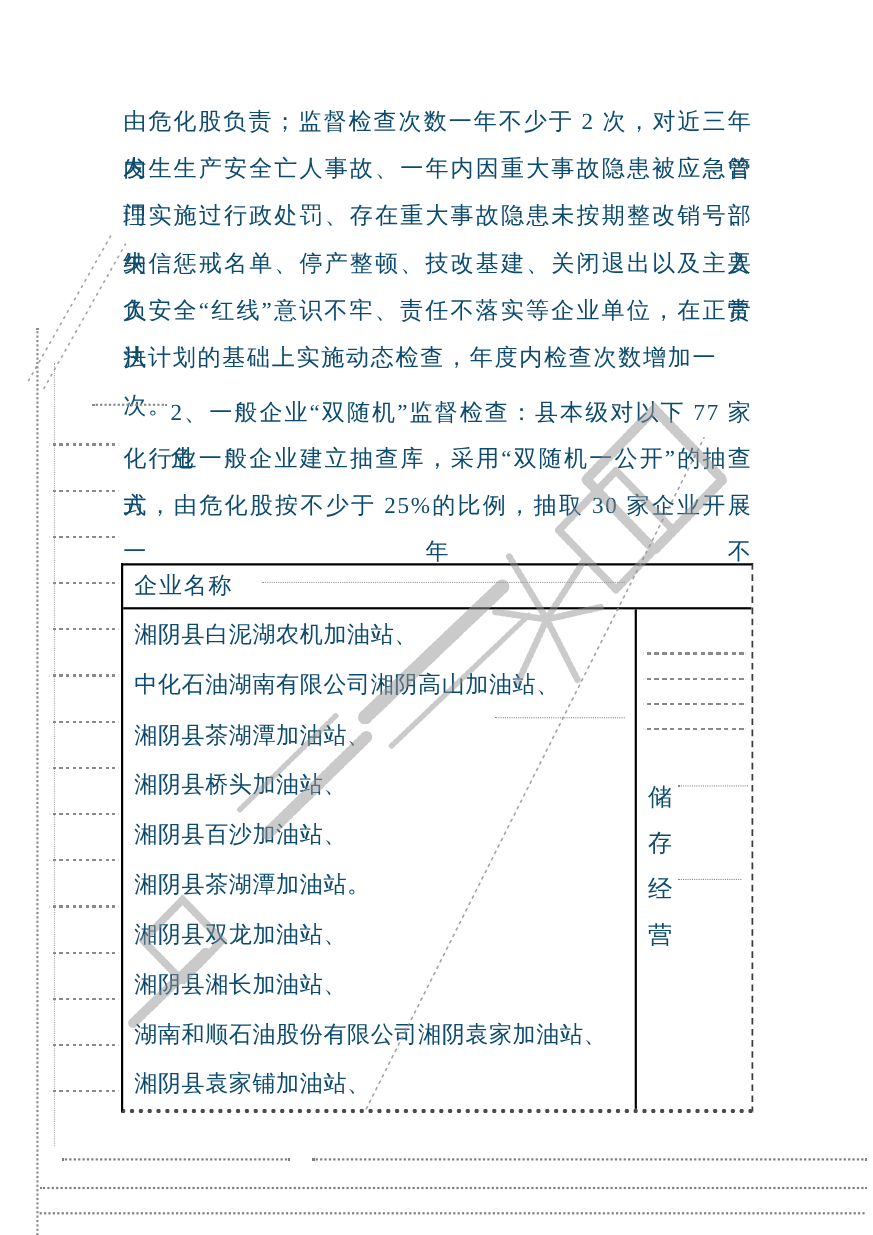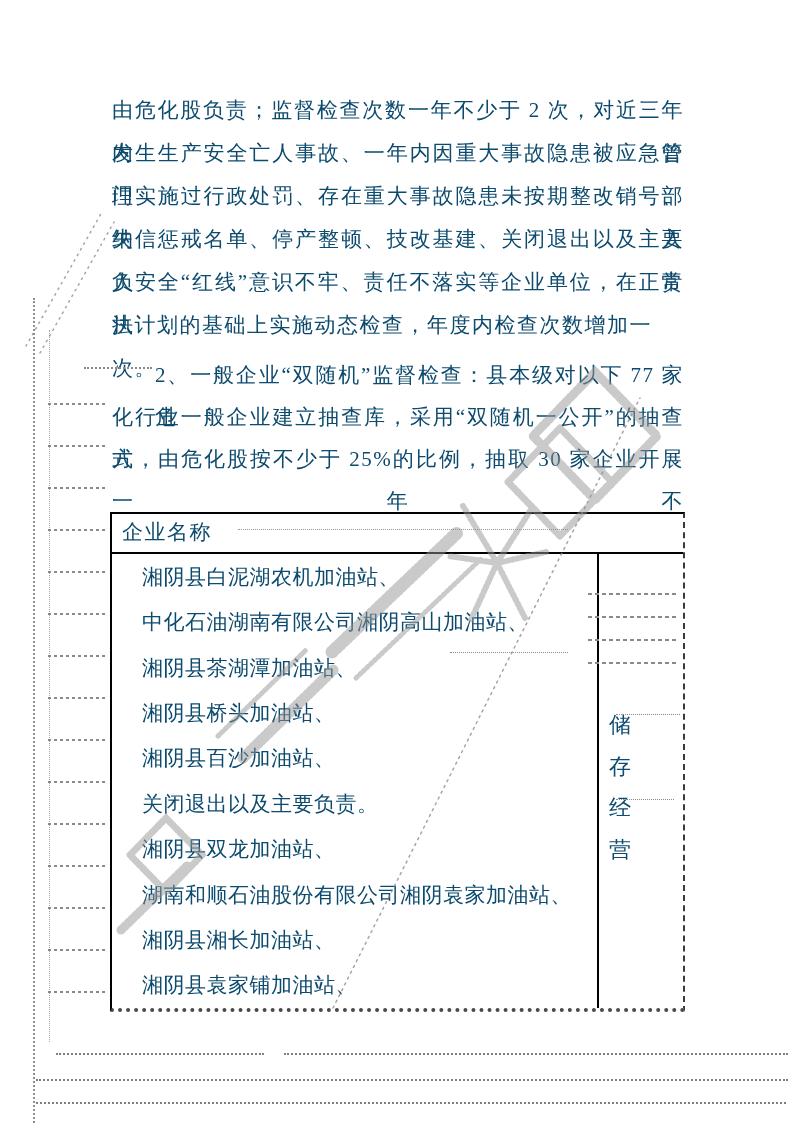--- a/index.html
+++ b/index.html
@@ -24,21 +24,21 @@
     box-sizing:border-box;
     border:2px solid #000;
     border-right:2px dashed #3a3a3a;
     border-bottom:4px dotted #4a4a4a;
     font-size:21px;
   }
   .thead{display:flex;height:40px;border-bottom:2px solid #000;box-sizing:border-box;}
   .th{line-height:36px;padding-left:10px;letter-spacing:1.5px;box-sizing:border-box;white-space:nowrap;}
   .th-name{width:515px;}
   .th-type{flex:1;border-left:2px solid #000;}
-  .tbody{display:flex;height:454px;margin-left:20px;}
+  .tbody{display:flex;height:454px;}
   .col-names{width:465px;display:flex;flex-direction:column;}
   .trow{flex:1;display:flex;align-items:center;padding-left:10px;letter-spacing:0.5px;white-space:nowrap;box-sizing:border-box;}
   .col-type{flex:1;border-left:2px solid #000;position:relative;}
   .vlabel{position:absolute;top:150px;left:0;width:100%;}
   .vchar{height:41.5px;line-height:41.5px;padding-left:10px;font-size:22px;}
   
   .noise{position:absolute;}
   .vline1{left:33px;top:298px;height:825px;width:0;border-left:2px dotted #8f8f8f;}
   .vline2{left:49px;top:330px;height:712px;width:0;border-left:1px dotted #a8a8a8;}
   .hstrip{left:45px;top:363px;width:63px;height:652px;
@@ -86,24 +86,24 @@
     <div class="thead">
       <div class="th th-name">企业名称</div>
     </div>
     <div class="tbody">
       <div class="col-names">
         <div class="trow">湘阴县白泥湖农机加油站、</div>
         <div class="trow">中化石油湖南有限公司湘阴高山加油站、</div>
         <div class="trow">湘阴县茶湖潭加油站、</div>
         <div class="trow">湘阴县桥头加油站、</div>
         <div class="trow">湘阴县百沙加油站、</div>
-        <div class="trow">关闭退出以及主要负责。</div>
+        <div class="trow">湘阴县茶湖潭加油站。</div>
         <div class="trow">湘阴县双龙加油站、</div>
+        <div class="trow">湘阴县湘长加油站、</div>
         <div class="trow">湖南和顺石油股份有限公司湘阴袁家加油站、</div>
-        <div class="trow">湘阴县湘长加油站、</div>
         <div class="trow">湘阴县袁家铺加油站、</div>
       </div>
       <div class="col-type">
         <div class="vlabel">
           <div class="vchar">储</div>
           <div class="vchar">存</div>
           <div class="vchar">经</div>
           <div class="vchar">营</div>
         </div>
       </div>

